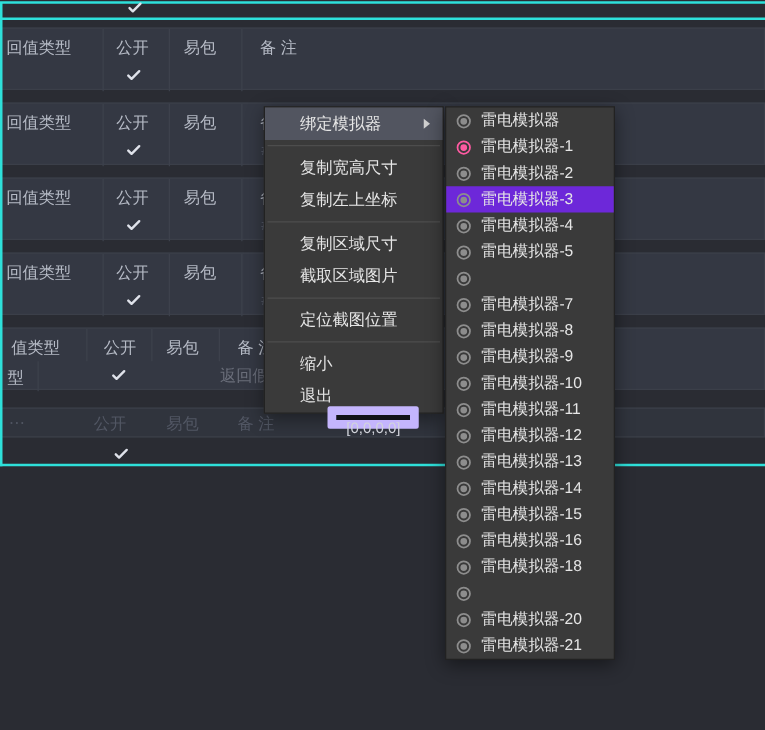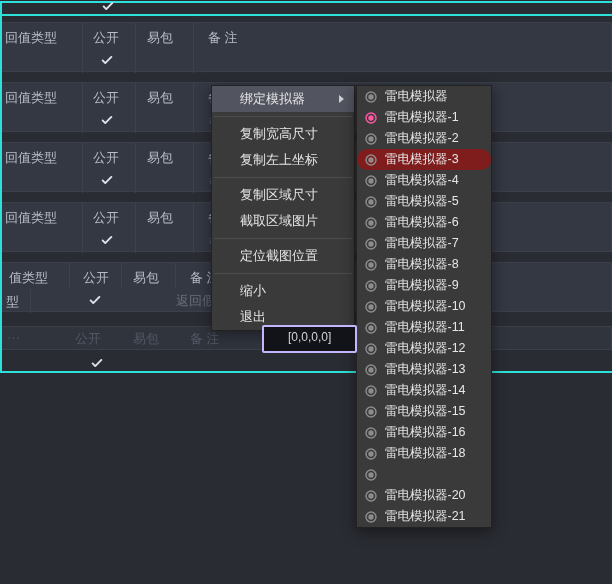--- a/index.html
+++ b/index.html
@@ -76,30 +76,30 @@
     display: flex;
     align-items: center;
     gap: 8px;
   }
   .sub-item .ic { width: 14px; height: 14px; position: absolute; left: 7px; top: 50%; transform: translateY(-50%); }
   .sub-item .ic svg { width: 14px; height: 14px; display: block; }
   .sub-item .ic circle { stroke: #8d8d8d; fill: none; stroke-width: 1.4; }
   .sub-item .ic .dot { fill: #8d8d8d; }
   .sub-item.sel .ic circle { stroke: #ff5aa2; }
   .sub-item.sel .ic .dot { fill: #ff5aa2; }
-  .sub-item.highlight { background: #7f1d1d; border-radius: 10px; }
+  .sub-item.highlight { background: #6d28d9; }
 
   .tooltip {
     position: absolute;
     background: #121318;
-    border: 2px solid #c4b5fd;
+    border: 7px solid #c4b5fd;
     color: #d2d4db;
     font-size: 12px;
-    padding: 2px 24px;
-    height: 28px;
+    padding: 2px 8px;
+    height: 16px;
     line-height: 16px;
     border-radius: 2px;
   }
   .section {
     position: absolute;
     border: 1px solid #3b3f49;
   }
   .teal-left { position:absolute; left:0; width:2px; background:#2ee0da; }
   .teal-bot  { position:absolute; height:2px; background:#2ee0da; }
 </style>
@@ -284,21 +284,20 @@
         </span>
         <span>雷电模拟器-5</span>
       </div>
       <div class="sub-item">
         <span class="ic">
           <svg viewBox="0 0 14 14">
             <circle cx="7" cy="7" r="5"></circle>
             <circle class="dot" cx="7" cy="7" r="2"></circle>
           </svg>
         </span>
-        <span>雷电模拟器-6</span>
       </div>
       <div class="sub-item">
         <span class="ic">
           <svg viewBox="0 0 14 14">
             <circle cx="7" cy="7" r="5"></circle>
             <circle class="dot" cx="7" cy="7" r="2"></circle>
           </svg>
         </span>
         <span>雷电模拟器-7</span>
       </div>

